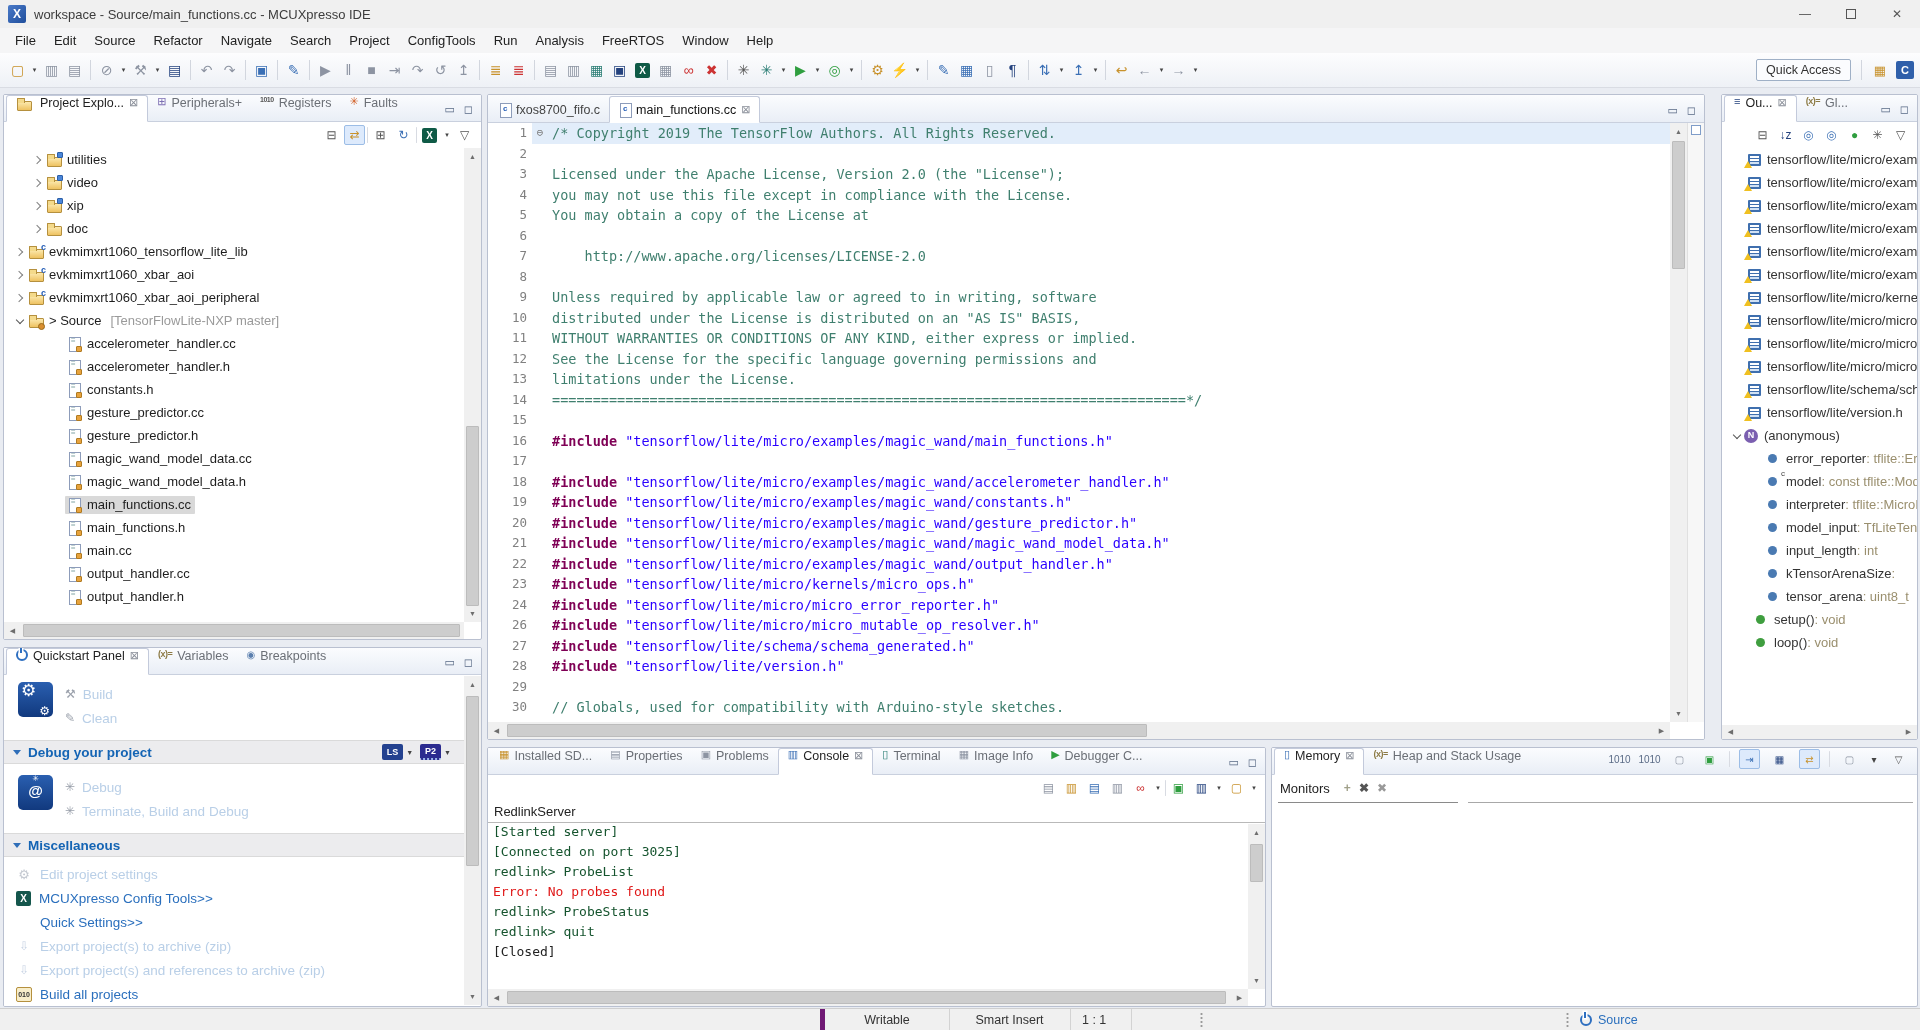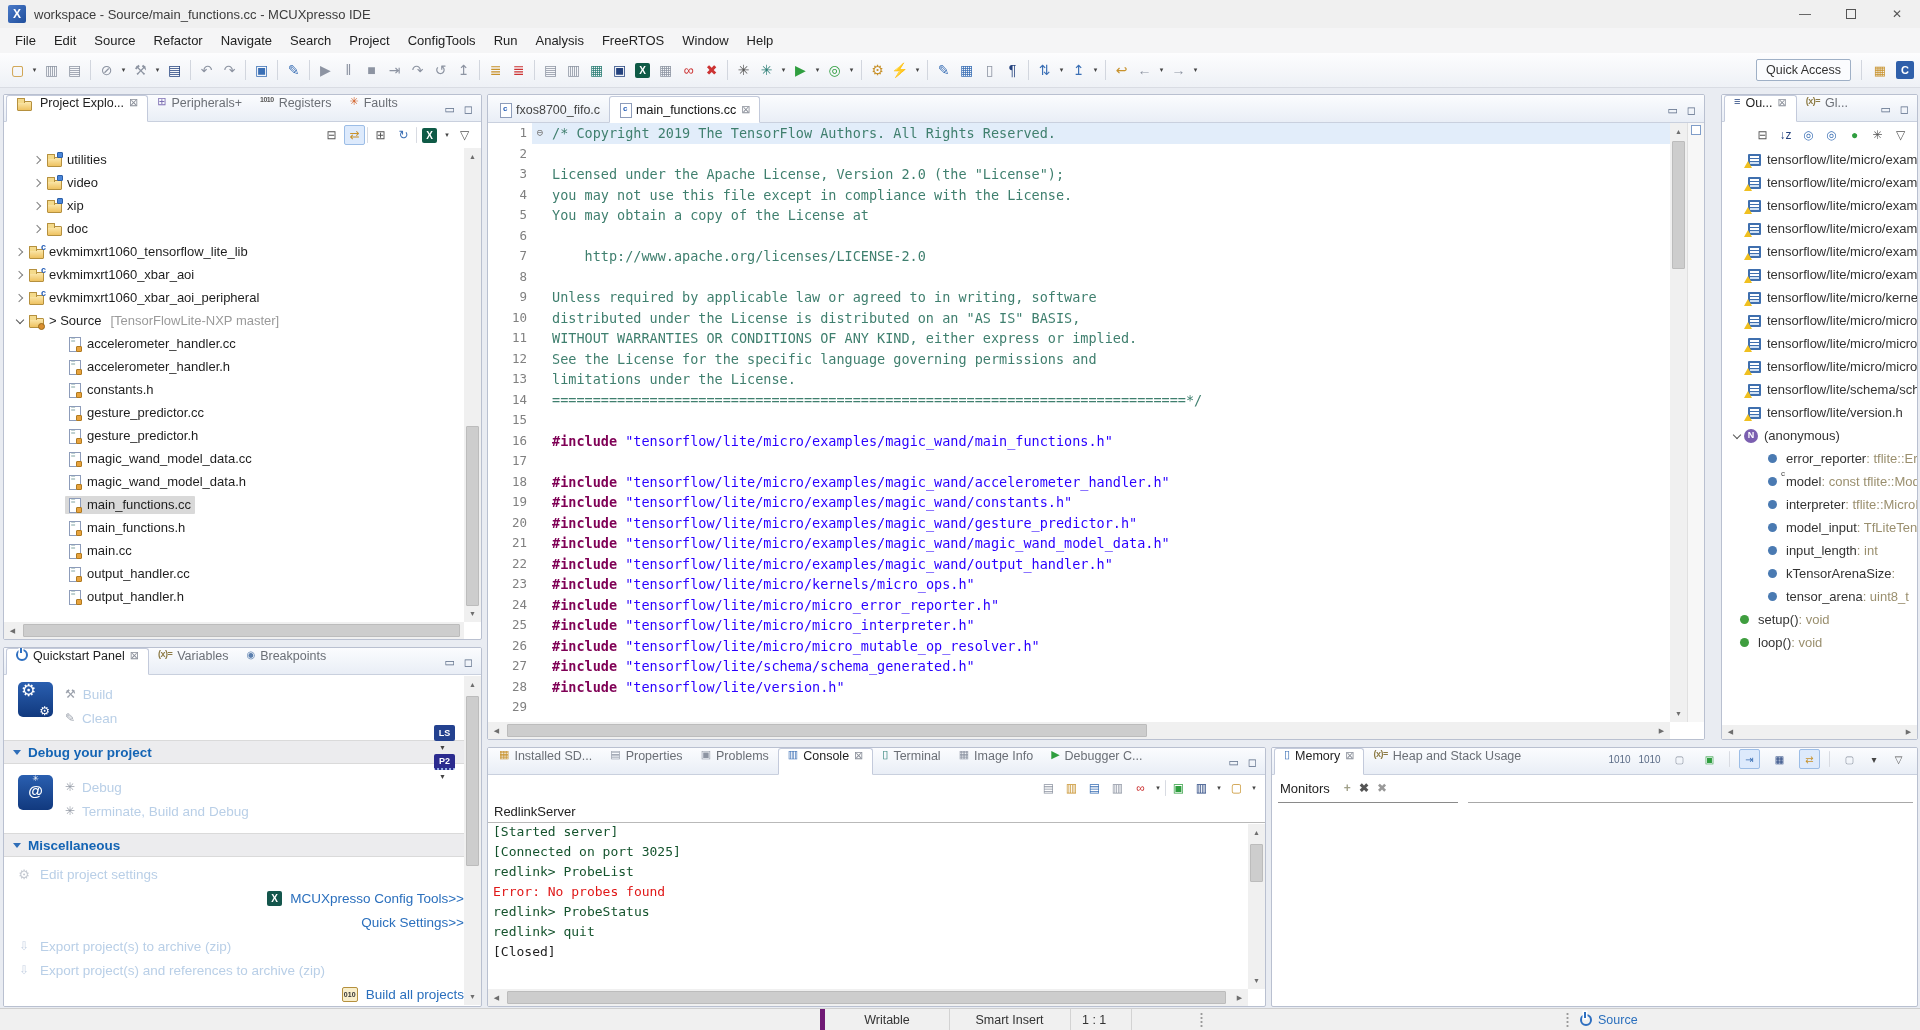--- a/index.html
+++ b/index.html
@@ -93,21 +93,21 @@
   .fold { width:16px; flex:none; color:#7a7a7a; text-align:center; font-size:11px; }
   .codetext { flex:1; padding-left:4px; }
   .cline.cur .codetext, .cline.cur .fold { background:#e2edfa; }
   .cm { color:#3f7f6e; } .kw { color:#7f0055; font-weight:bold; } .st { color:#2a00ff; }
   .overview { position:absolute; right:0; top:0; width:17px; bottom:17px; background:#f7f7f7; border-left:1px solid #e0e0e0; }
   .ov-box { position:absolute; top:2px; left:3px; width:10px; height:10px; border:1px solid #7f9dc9; background:#fff; }
 
   
   .olist { position:absolute; left:0; right:0; top:53px; bottom:14px; overflow:hidden; background:#fff; }
   .orow { display:flex; align-items:center; height:23px; font-size:13px; color:#333; white-space:nowrap; overflow:hidden; }
-  .orow.lvl1 { padding-left:26px; } .orow.ns { padding-left:7px; } .orow.lvl2 { padding-left:44px; } .orow.fn { padding-left:16px;text-align:right; }
+  .orow.lvl1 { padding-left:26px; } .orow.ns { padding-left:7px; } .orow.lvl2 { padding-left:44px; } .orow.fn { padding-left:32px;text-align:right; }
   .oic { position:relative; flex:none; margin-right:6px; }
   .oic.inc { width:13px; height:12px; background:#3f6fae; border-radius:1px; }
   .oic.inc::before { content:""; position:absolute; left:2px; top:2px; right:2px; height:2px; background:#fff; box-shadow:0 3px 0 #fff, 0 6px 0 #cfe0f4; }
   .oic.inc::after { content:""; position:absolute; left:-4px; bottom:-2px; border-left:4px solid transparent; border-right:4px solid transparent; border-bottom:7px solid #f0c020; }
   .oic.ns { width:14px; height:14px; border-radius:50%; background:#7b5fb0; }
   .oic.ns::before { content:"N"; position:absolute; left:0; right:0; top:1px; text-align:center; color:#fff; font-size:9px; font-weight:bold; }
   .oic.field { width:9px; height:9px; border-radius:50%; background:#4a7ab2; margin:0 9px 0 2px; }
   .oic.method { width:9px; height:9px; border-radius:50%; background:#3f9e3f; margin:0 9px 0 2px; }
   .obdg { position:absolute; top:-8px; right:-8px; font-size:8px; font-style:normal; color:#444; }
   .otype { color:#9a8f6e; }
@@ -123,27 +123,27 @@
   .bigicon.gears::after { content:"⚙"; position:absolute; right:3px; bottom:-1px; color:#fff; font-size:12px; }
   .bigicon.bug::before { content:"@"; position:absolute; left:0; right:0; top:7px; text-align:center; color:#fff; font-weight:bold; font-size:15px; }
   .bigicon.bug::after { content:"✳"; position:absolute; left:0; right:0; top:-1px; text-align:center; color:#fff; font-size:8px; }
   .qlinks { display:flex; flex-direction:column; gap:2px; padding-top:1px; }
   .qlink { display:flex; align-items:center; gap:7px; height:22px; font-size:13.5px; }
   .qlink .qli { font-size:12px; color:#9aa0ab; }
   .qlink.dis { color:#b9cfe7; }
   .qbar { height:24px; background:#ececee; border-top:1px solid #dadada; border-bottom:1px solid #dadada; display:flex; align-items:center; padding:0 9px; margin:7px 0 5px; }
   .qbar .qchev { width:0; height:0; border-left:4px solid transparent; border-right:4px solid transparent; border-top:5px solid #2f6eb8; margin-right:7px; }
   .qbar .qtitle { color:#1464b4; font-weight:bold; font-size:13.5px; }
-  .qbadges { margin-left:auto; display:flex; align-items:center; gap:3px;flex-direction:column; }
+  .qbadges { margin-left:auto; display:flex; align-items:center; gap:3px; }
   .badge { min-width:21px; height:16px; border-radius:2px; color:#fff; font-size:9px; font-weight:bold; display:flex; align-items:center; justify-content:center; padding:0 2px; }
   .badge.b1 { background:#23418f; }
   .badge.b2 { background:#2b2b8f; border-bottom:2px dotted #9ab6e8; }
   .bdd { font-size:7px; color:#444; margin-right:4px; }
   .mrow { display:flex; align-items:center; gap:8px; height:24px; padding-left:12px; font-size:13.5px; white-space:nowrap; }
-  .mrow.en { color:#2a6fbd;justify-content:flex-end; } .mrow.dis { color:#b9cfe7; }
+  .mrow.en { color:#2a6fbd; } .mrow.dis { color:#b9cfe7; }
   .mic { width:16px; height:15px; position:relative; flex:none; display:flex; align-items:center; justify-content:center; }
   .mrow.dis .mic { opacity:0.5; }
   .mic.gear::before { content:"⚙"; color:#8a93a3; font-size:13px; }
   .mic.mcux { background:#14564c; color:#fff; border-radius:2px; font-size:10px; font-weight:bold; width:15px; height:15px; }
   .mic.mcux::before { content:"X"; }
   .mic.zip::before { content:"⇩"; color:#8fa6c8; font-size:12px; }
   .mic.ball { border:1px solid #b5903e; background:#f8eecb; border-radius:2px; }
   .mic.ball::before { content:"010"; font-size:7px; color:#333; font-weight:bold; }
 
   
@@ -869,26 +869,20 @@
           <span class="codetext"><span class="kw">#include</span><span class="st"> "tensorflow/lite/micro/kernels/micro_ops.h"</span><span class="cm"></span></span>
         </div>
 
         <div class="cline">
           <span class="ann"></span>
           <span class="ln">24</span>
           <span class="fold"></span>
           <span class="codetext"><span class="kw">#include</span><span class="st"> "tensorflow/lite/micro/micro_error_reporter.h"</span><span class="cm"></span></span>
         </div>
 
-        <div class="cline">
-          <span class="ann"></span>
-          <span class="ln">25</span>
-          <span class="fold"></span>
-          <span class="codetext"><span class="kw">#include</span><span class="st"> "tensorflow/lite/micro/micro_interpreter.h"</span><span class="cm"></span></span>
-        </div>
 
         <div class="cline">
           <span class="ann"></span>
           <span class="ln">26</span>
           <span class="fold"></span>
           <span class="codetext"><span class="kw">#include</span><span class="st"> "tensorflow/lite/micro/micro_mutable_op_resolver.h"</span><span class="cm"></span></span>
         </div>
 
         <div class="cline">
           <span class="ann"></span>

